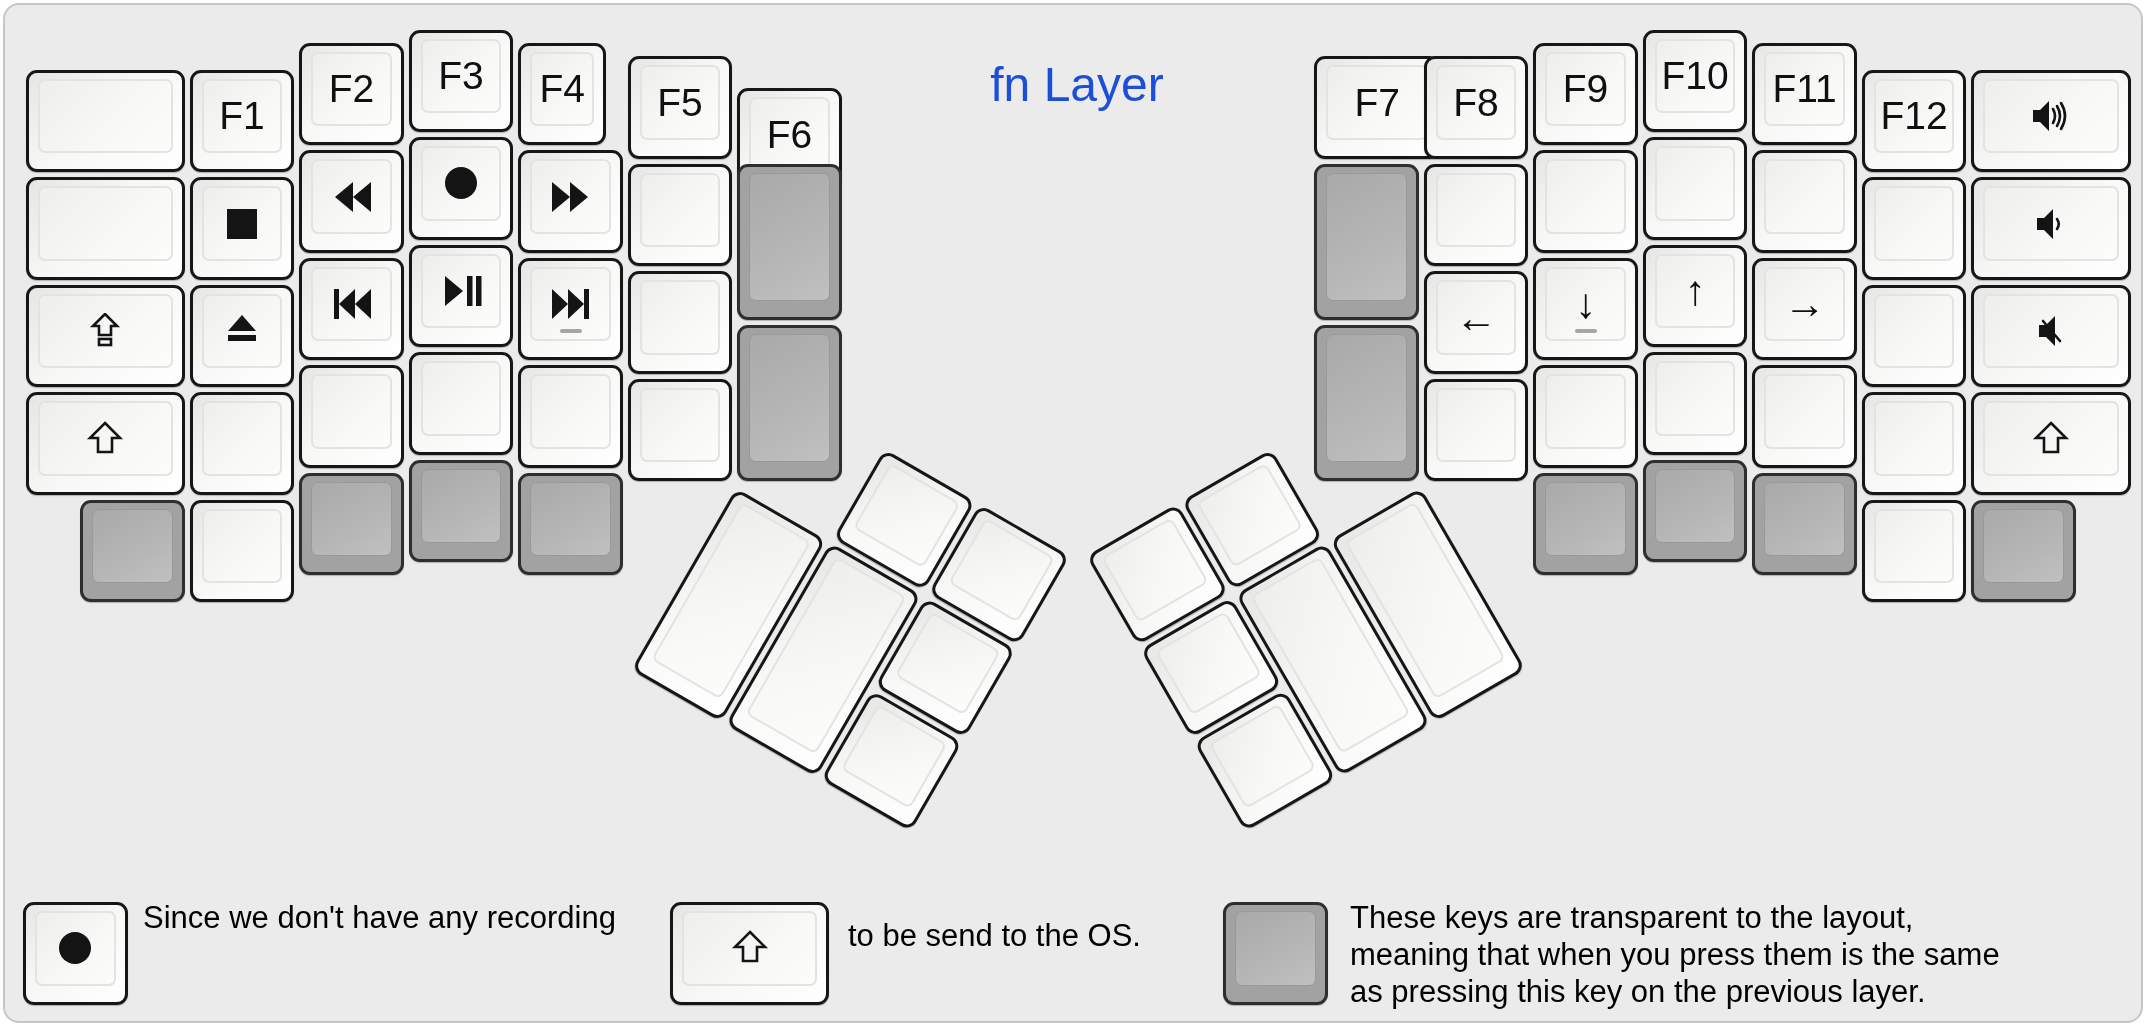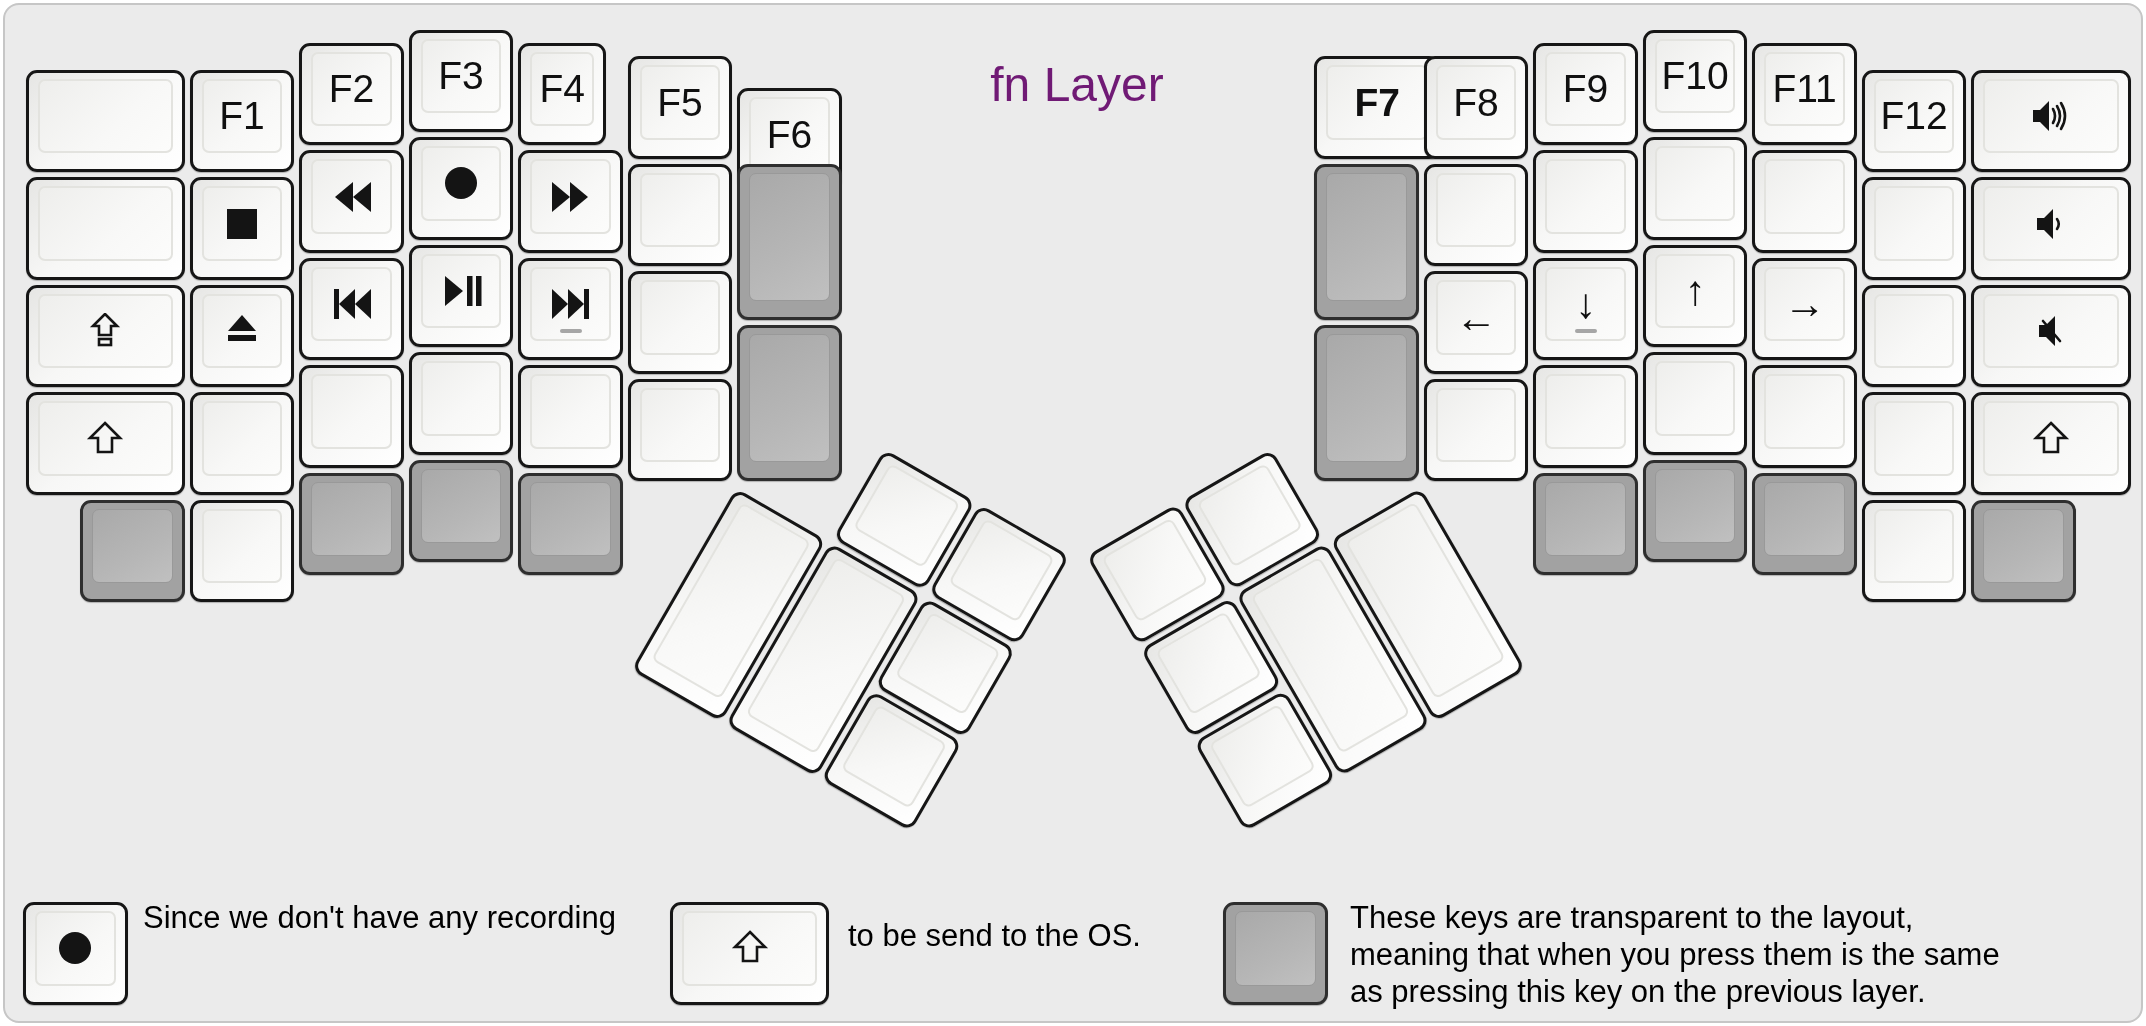--- a/index.html
+++ b/index.html
@@ -1,20 +1,20 @@
 <!DOCTYPE html>
 <html><head>
 <meta charset="utf-8">
 <style>
   html,body{margin:0;padding:0;background:#ffffff;width:2146px;height:1026px;
     font-family:"Liberation Sans","DejaVu Sans",sans-serif;}
   #board{position:absolute;left:3px;top:3px;width:2136px;height:1016px;
     background:#ebebeb;border:2px solid #c6c6c6;border-radius:16px;overflow:hidden;}
   #title{position:absolute;left:1072px;top:52px;transform:translateX(-50%);
-    font-size:48px;color:#701a75;white-space:nowrap;}
+    font-size:48px;color:#1d4ed8;white-space:nowrap;}
   #keys{position:absolute;left:18px;top:22px;width:0;height:0;}
   .thumb{position:absolute;width:0;height:0;transform-origin:0 0;}
   .key{position:absolute;box-sizing:border-box;border:3px solid #161616;border-radius:11px;
     background:linear-gradient(135deg,#e6e6e4 0%,#f7f7f6 45%,#ffffff 100%);
     box-shadow:0 1px 1px rgba(0,0,0,0.25);}
   .key .ktop{position:absolute;left:9px;right:9px;top:6px;bottom:16px;border-radius:7px;
     border:2px solid #e3e3df;background:linear-gradient(135deg,#eeeeec 0%,#f8f8f7 60%,#fcfcfb 100%);
     display:flex;align-items:center;justify-content:center;}
   .key.gray{border-color:#2e2e2e;background:#a2a2a2;}
   .key.gray .ktop{border:1px solid #999999;background:linear-gradient(150deg,#a9a9a9 0%,#b6b6b6 60%,#c0c0c0 100%);}
@@ -208,21 +208,21 @@
       </div>
       <div class="key gray" style="left: 276.25px; top: 445.938px; width: 104.5px; height: 102.5px;">
         <div class="ktop"></div>
       </div>
       <div class="key gray" style="left: 385.75px; top: 432.5px; width: 104.5px; height: 102.5px;">
         <div class="ktop"></div>
       </div>
       <div class="key gray" style="left: 495.25px; top: 445.938px; width: 104.5px; height: 102.5px;">
         <div class="ktop"></div>
       </div>
-      <div class="key" style="left: 1291.32px; top: 29.375px; width: 126px; height: 102.5px; font-weight: bold;">
+      <div class="key" style="left: 1291.32px; top: 29.375px; width: 126px; height: 102.5px;">
         <div class="ktop">
           <span class="lbl">F7</span>
         </div>
       </div>
       <div class="key" style="left: 1400.82px; top: 29.375px; width: 104.5px; height: 102.5px;">
         <div class="ktop">
           <span class="lbl">F8</span>
         </div>
       </div>
       <div class="key" style="left: 1510.32px; top: 15.9375px; width: 104.5px; height: 102.5px;">

